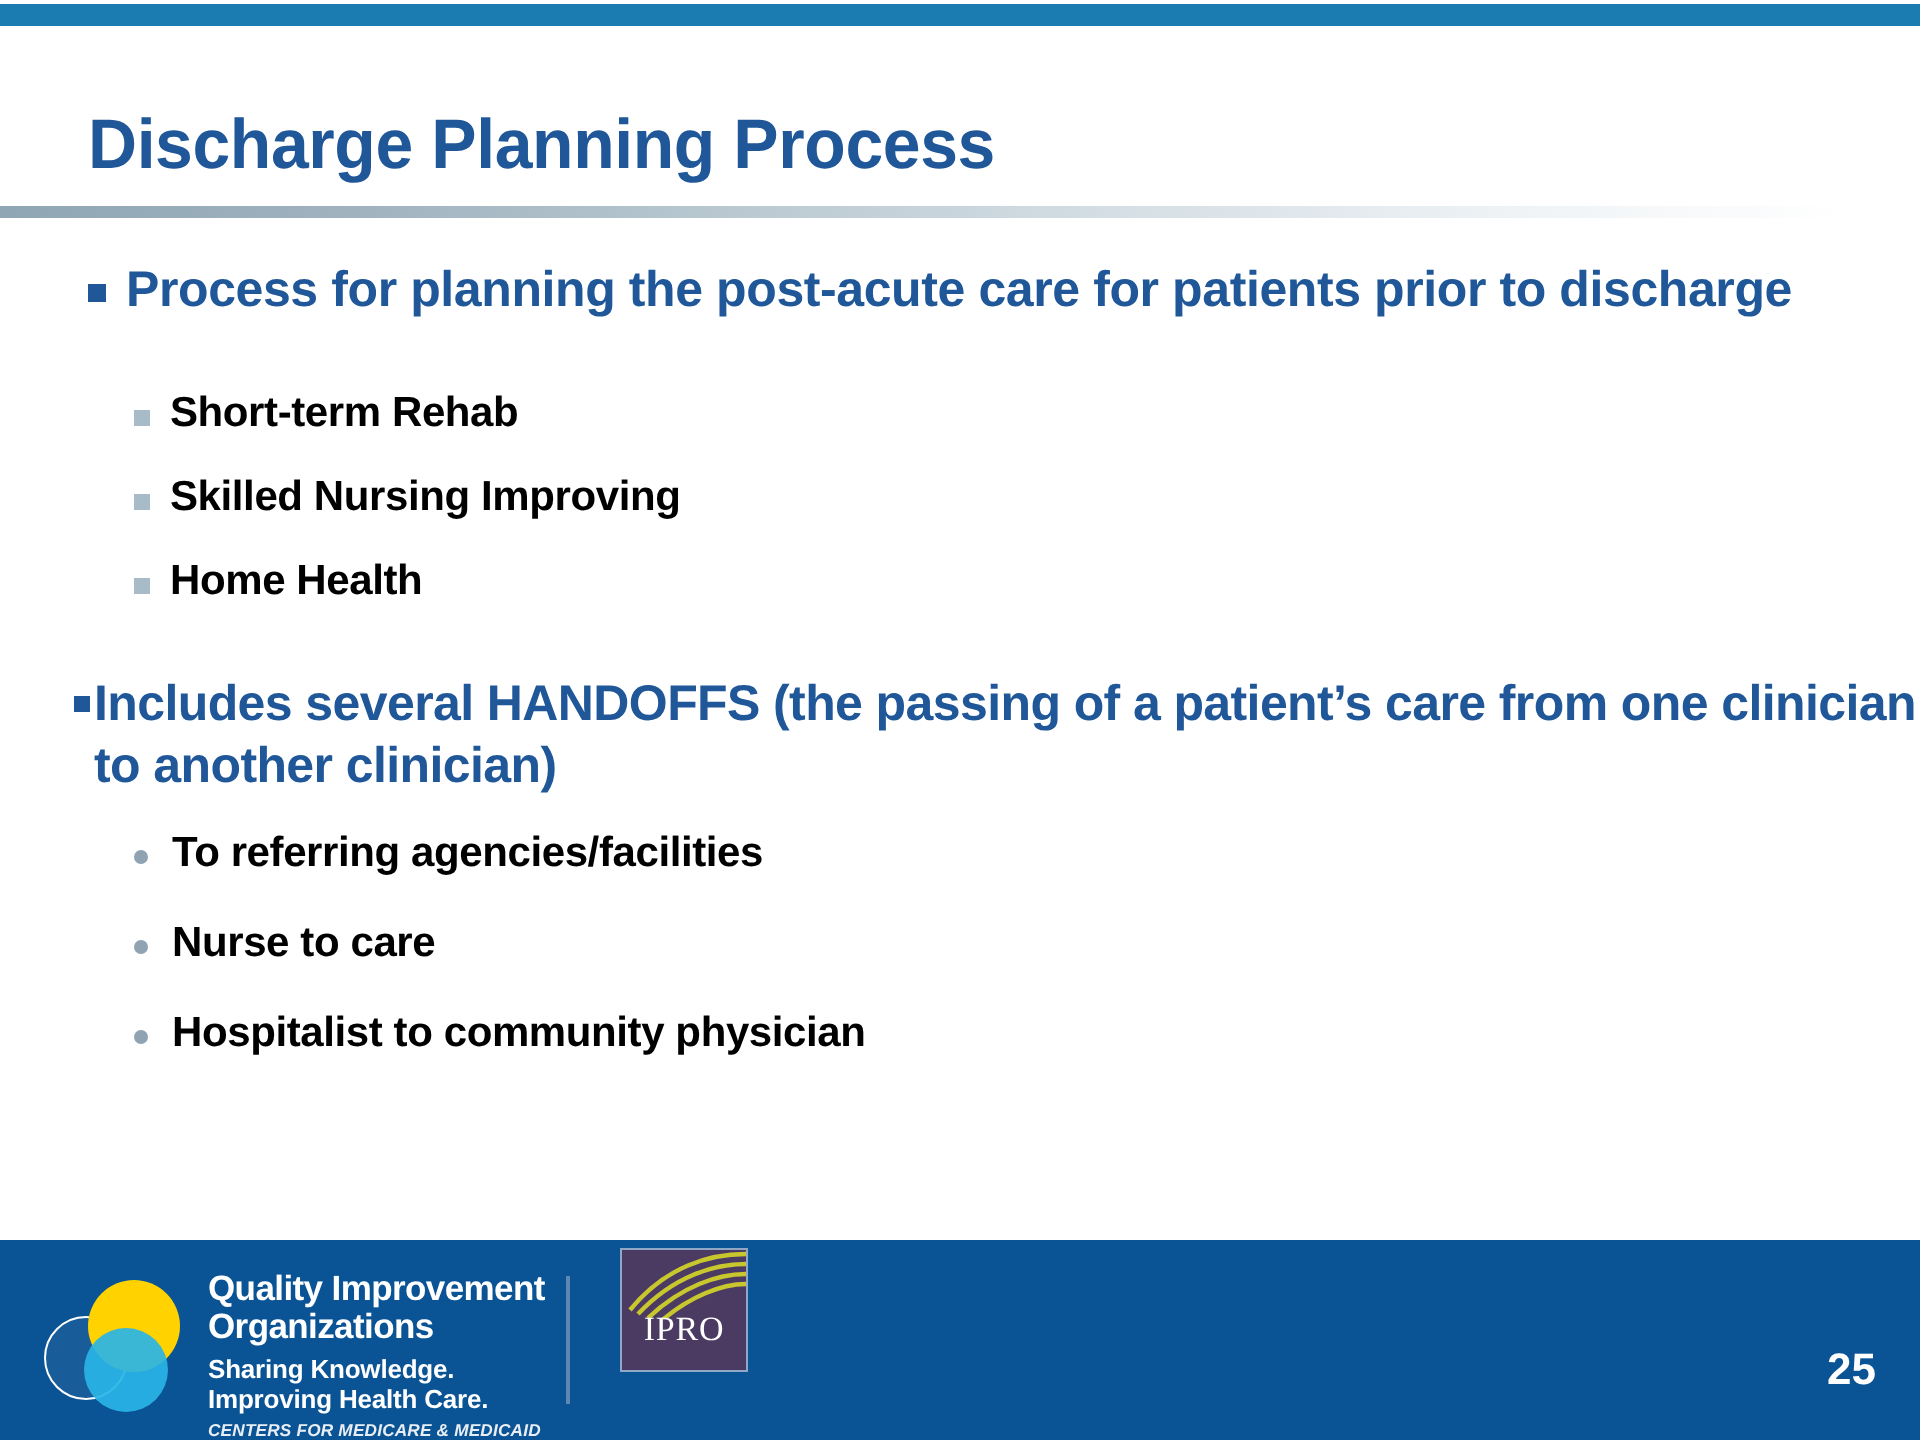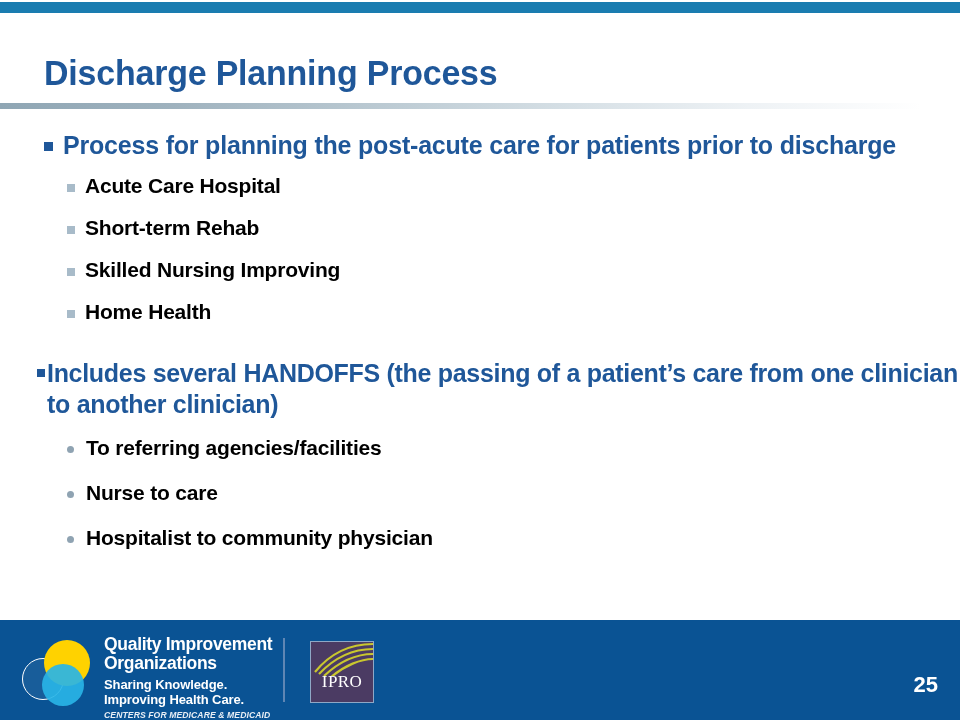--- a/index.html
+++ b/index.html
@@ -217,21 +217,21 @@
     position: absolute;
     left: 283px;
     top: 638px;
     width: 2px;
     height: 64px;
     background: #5f86b4;
   }
   .ipro-logo {
     position: absolute;
     left: 310px;
-    top: 641px;
+    top: 624px;
     width: 62px;
     height: 60px;
     background: #4b3b63;
     border: 1.5px solid #8fa8c6;
     overflow: hidden;
   }
   .ipro-arcs {
     position: absolute;
     left: 0;
     top: 0;
@@ -270,24 +270,20 @@
 
   <div class="content">
 
     <div class="lvl1">
       <span class="sq"></span>
       <span>Process for planning the post-acute care for patients prior to discharge</span>
     </div>
 
     <div style="height:14px"></div>
 
-    <div class="lvl2">
-      <span class="sq"></span>
-      <span>Acute Care Hospital</span>
-    </div>
     <div style="height:21px"></div>
     <div class="lvl2">
       <span class="sq"></span>
       <span>Short-term Rehab</span>
     </div>
     <div style="height:21px"></div>
     <div class="lvl2">
       <span class="sq"></span>
       <span>Skilled Nursing Improving</span>
     </div>

